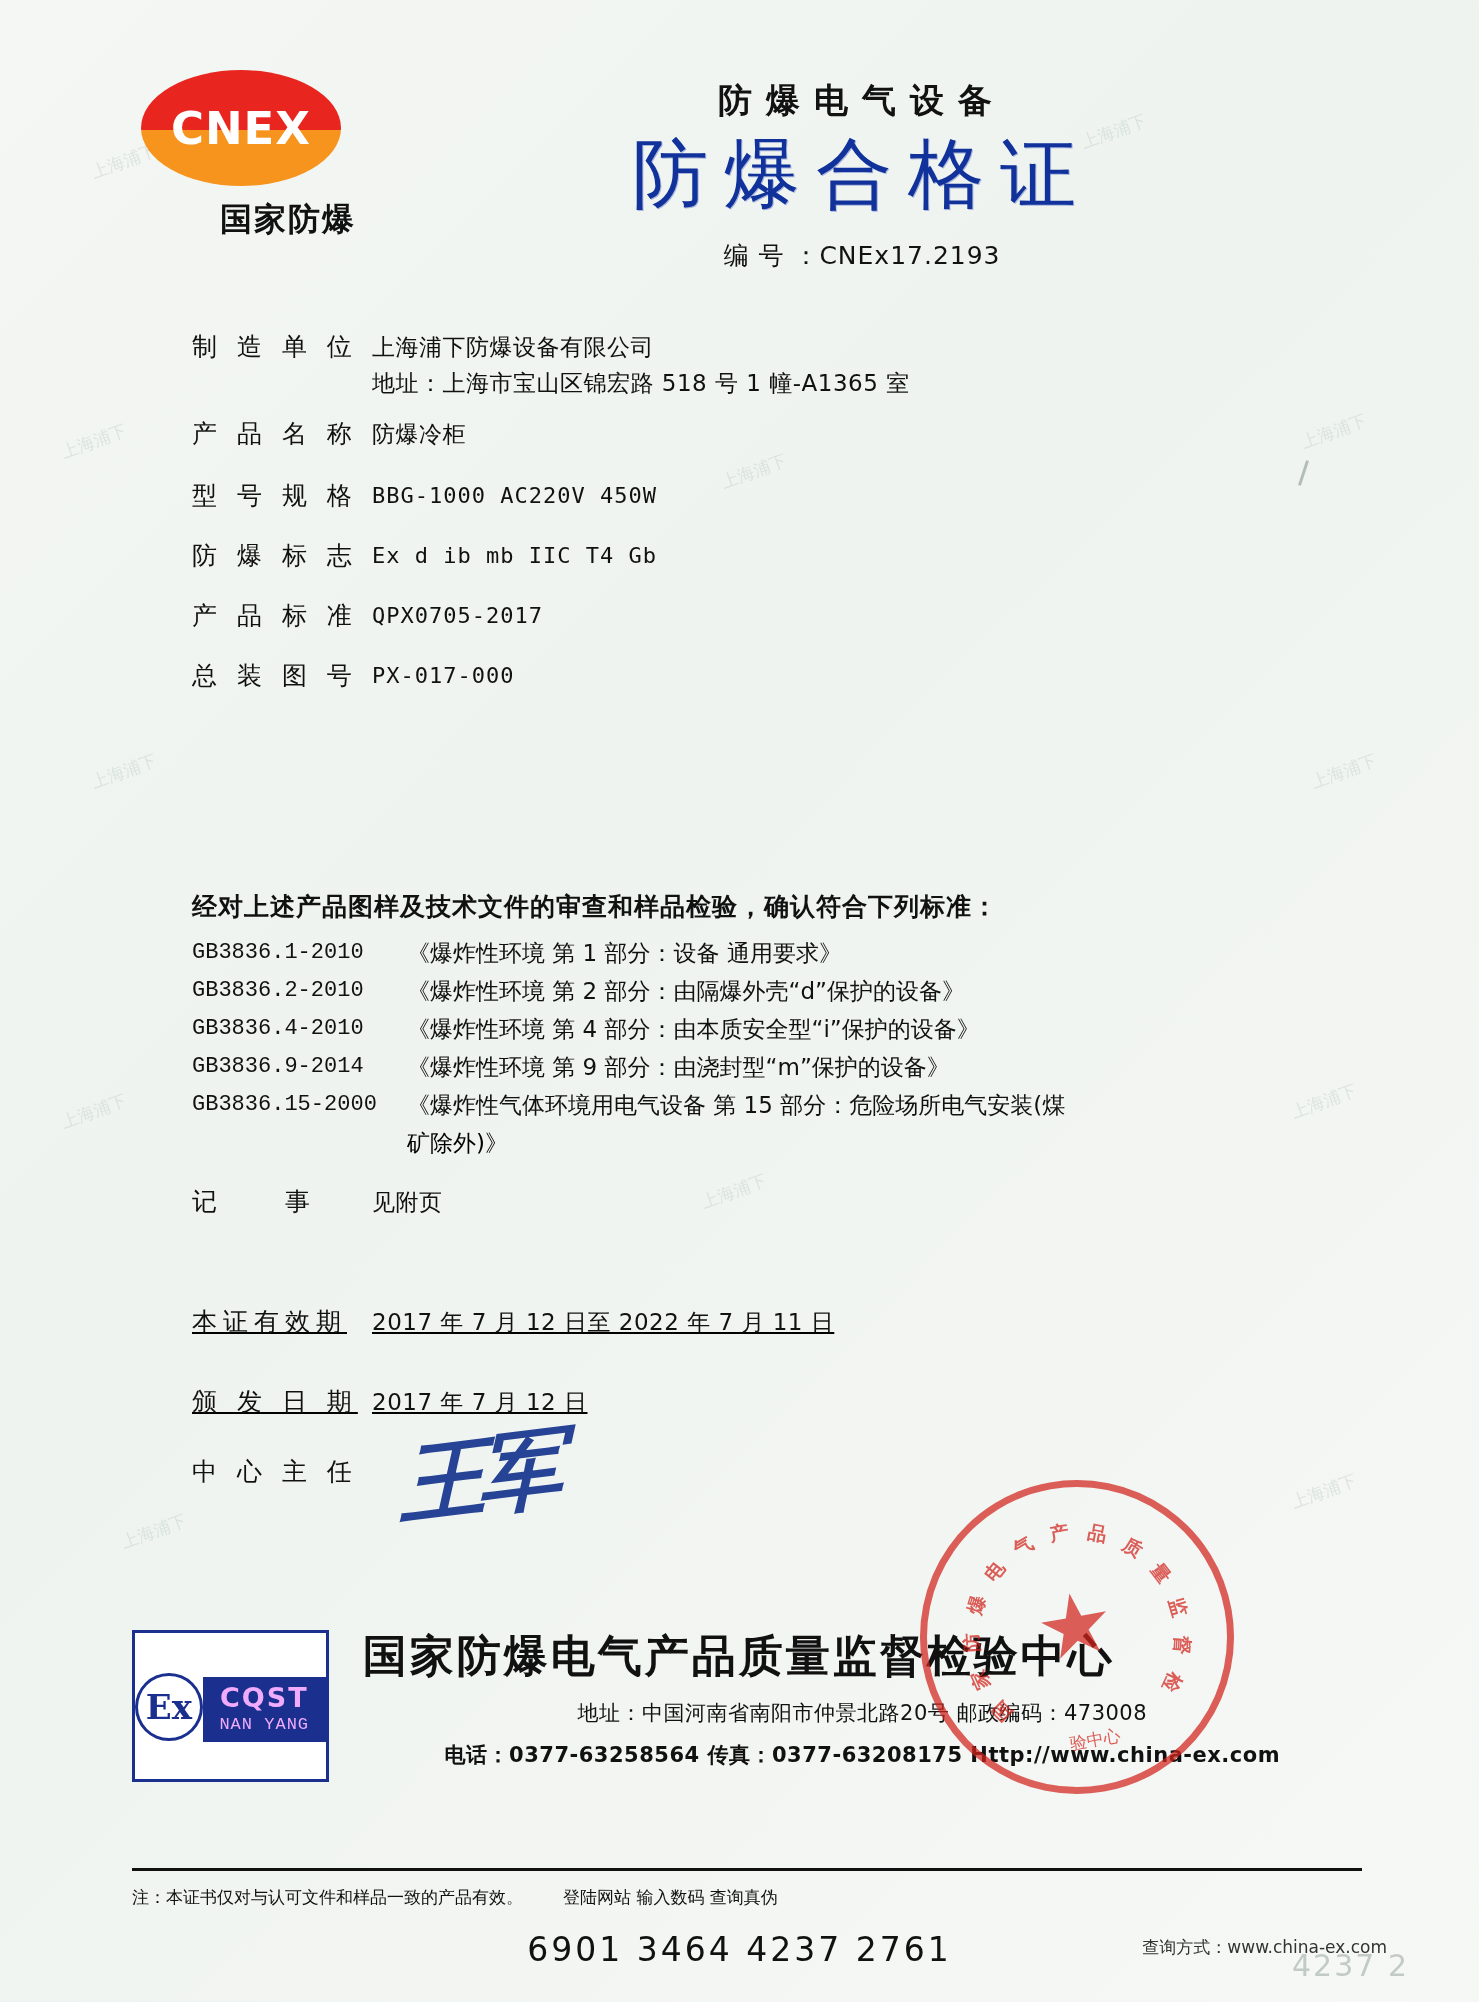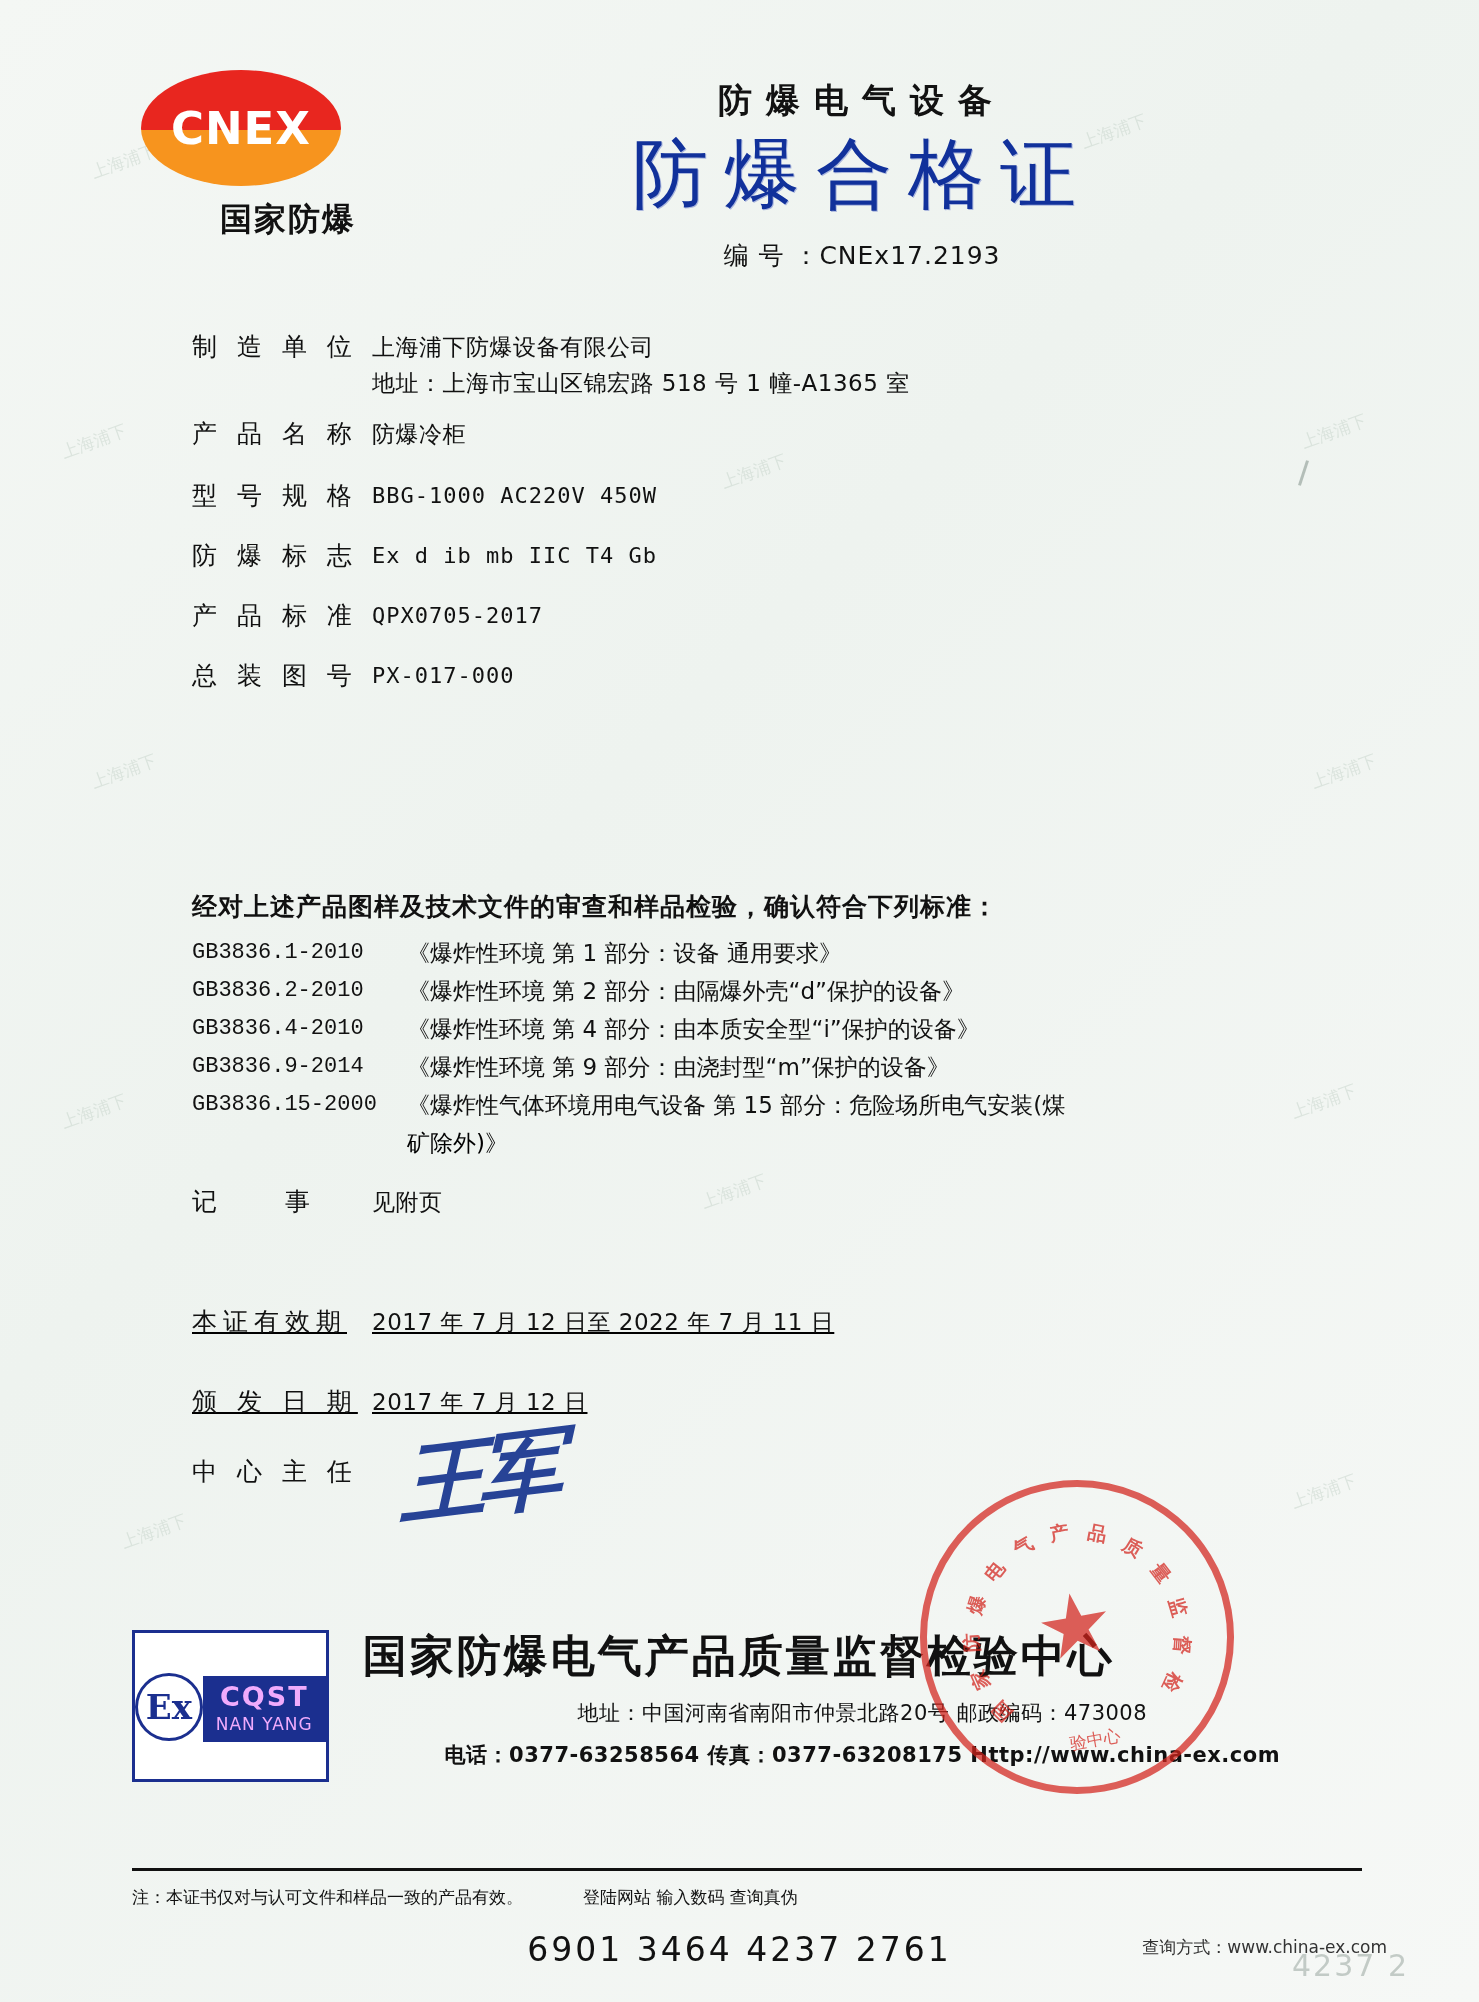--- a/index.html
+++ b/index.html
@@ -284,21 +284,21 @@
   }
   .ex-cqst {
     width: 100%;
     background: #1b2f8f;
     color: #f0abfc;
     text-align: center;
     padding: 5px 0 8px 0;
     box-sizing: border-box;
   }
   .ex-cqst .c1 { font-size: 27px; font-weight: bold; letter-spacing: 2px; }
-  .ex-cqst .c2 { font-size: 17px; letter-spacing: 1px; margin-top: 2px; }
+  .ex-cqst .c2 { font-size: 17px; letter-spacing: 1px; margin-top: 2px; font-family: Liberation Mono, monospace; }
   .org-right {
     flex: 1;
     margin-left: 34px;
   }
   .org-name {
     font-size: 44px;
     font-weight: bold;
     color: #111;
     letter-spacing: 3px;
     line-height: 1.2;
@@ -327,21 +327,21 @@
     border-top: 3px solid #111;
   }
   .footnote {
     position: absolute;
     left: 70px;
     top: 1856px;
     width: 1280px;
     font-size: 17px;
     color: #111;
     display: flex;
-    gap: 60px;
+    gap: 40px;
   }
   .serial {
     position: absolute;
     left: 0;
     top: 1900px;
     width: 1355px;
     text-align: center;
     font-size: 33px;
     letter-spacing: 3px;
     color: #111;

